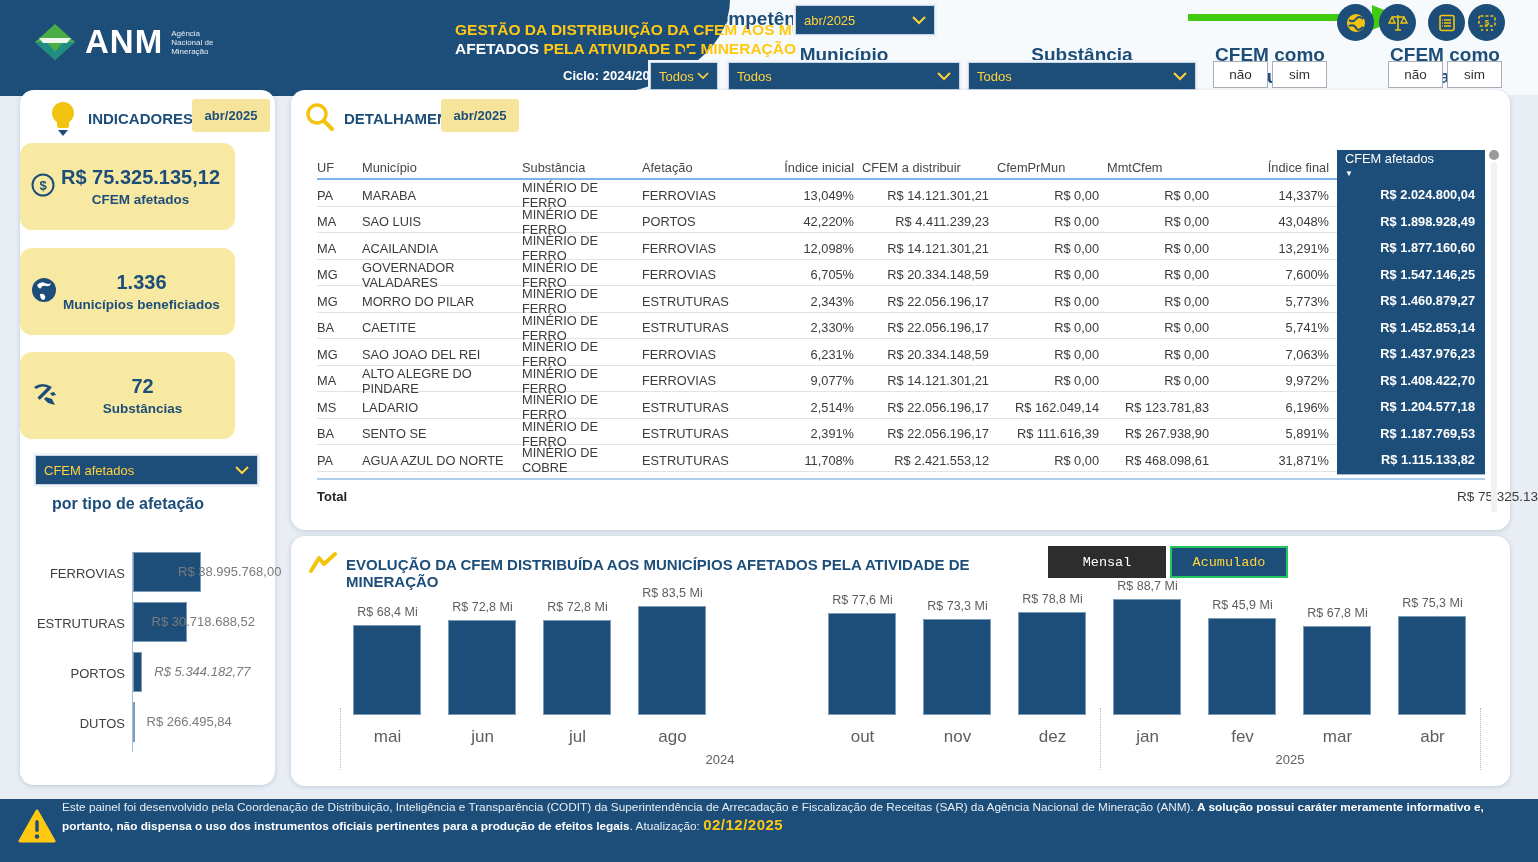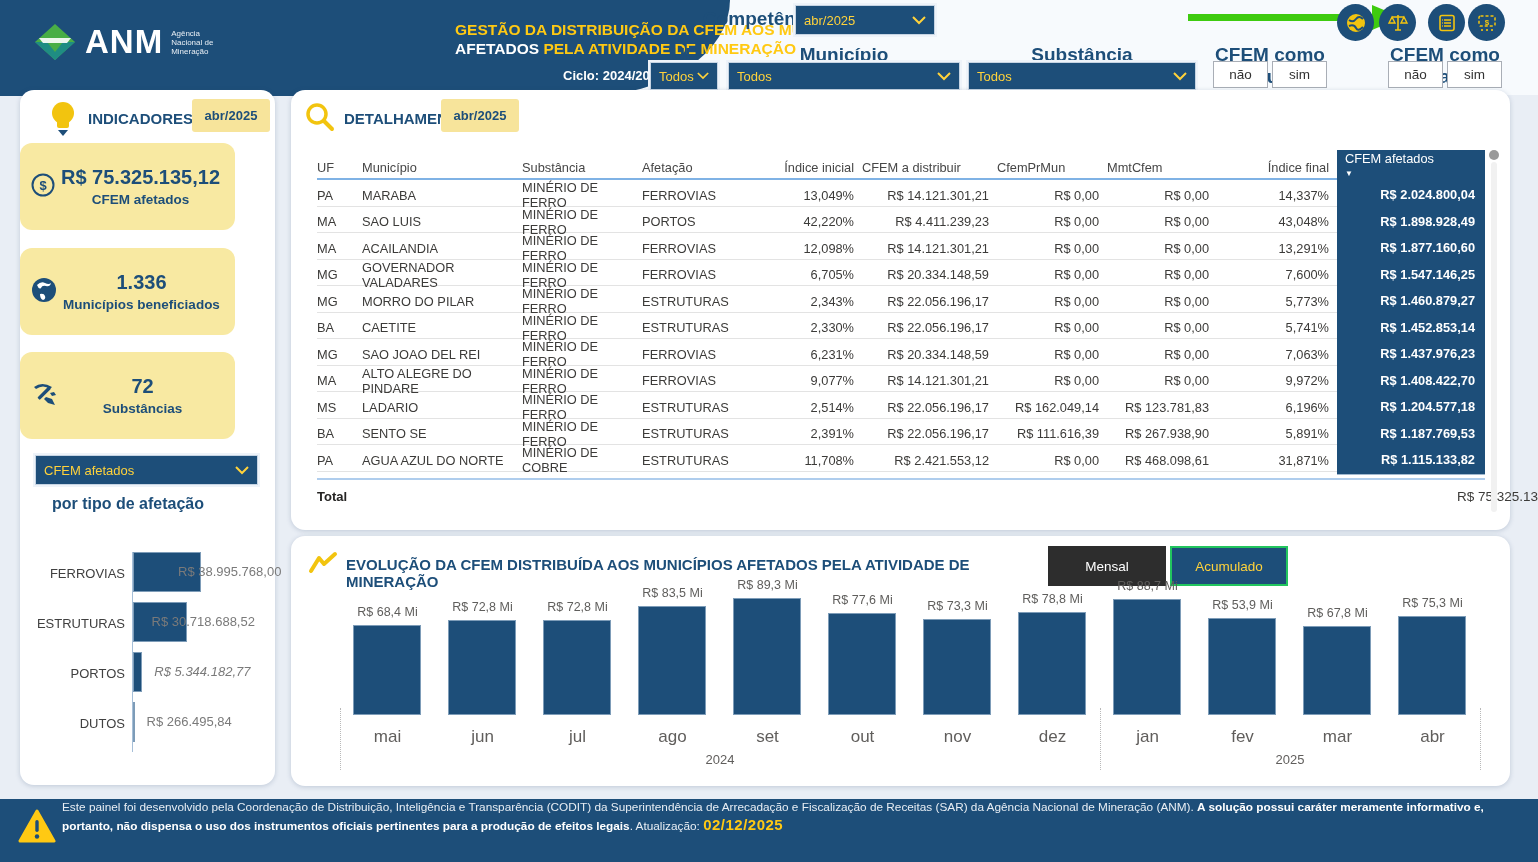--- a/index.html
+++ b/index.html
@@ -50,21 +50,21 @@
   #trowtotal{display:grid;grid-template-columns:45px 1095px 148px;height:36px;align-items:center;
       border-top:2px solid #AFCDED;margin-top:6px;}
   
   #evo-chart{position:absolute;left:340px;top:580px;width:1140px;height:200px;}
   .slot{position:absolute;width:95px;height:200px;}
   .slot .bar{position:absolute;left:13px;width:68px;background:#1D4E79;border:1px solid #7d9cb8;}
   .slot .vlab{position:absolute;width:95px;text-align:center;font-size:12.5px;color:#5f5e5c;white-space:nowrap;}
   .slot .mlab{position:absolute;top:147px;width:95px;text-align:center;font-size:17px;color:#605E5C;}
   .ylab{position:absolute;top:172px;font-size:13px;color:#605E5C;transform:translateX(-50%);}
   .vsep{position:absolute;top:128px;height:62px;border-left:1px dotted #b9b9b9;}
-  .modebtn{position:absolute;top:546px;width:118px;height:40px;display:flex;align-items:center;justify-content:center;font-size:13.5px;}
+  .modebtn{position:absolute;top:546px;width:118px;height:32px;display:flex;align-items:center;justify-content:center;font-size:13.5px;font-family:Liberation Mono, monospace;}
   
   #footer{position:absolute;left:0;top:799px;width:1538px;height:63px;background:#1D4E79;}
   #footer .txt{position:absolute;left:62px;top:0;width:1462px;font-size:11.8px;line-height:17px;color:#E8EEF4;}
   #footer b{color:#fff;}
   #upd-date{color:#FFC913;font-weight:bold;font-size:15px;letter-spacing:.5px;}
 </style>
 </head>
 <body>
 
 <div id="stage">
@@ -442,25 +442,20 @@
       <div class="slot" style="left: 190px;">
         <div class="bar" style="height: 95.3819px; top: 39.6181px; background: rgb(29, 78, 121);"></div>
         <div class="vlab" style="top: 19.6181px;">R$ 72,8 Mi</div>
         <div class="mlab">jul</div>
       </div>
       <div class="slot" style="left: 285px;">
         <div class="bar" style="height: 109.401px; top: 25.5991px; background: rgb(29, 78, 121);"></div>
         <div class="vlab" style="top: 5.5991px;">R$ 83,5 Mi</div>
         <div class="mlab">ago</div>
       </div>
-      <div class="slot" style="left: 380px;">
-        <div class="bar" style="height: 117px; top: 18px; background: rgb(29, 78, 121);"></div>
-        <div class="vlab" style="top: -2px;">R$ 89,3 Mi</div>
-        <div class="mlab">set</div>
-      </div>
       <div class="slot" style="left: 475px;">
         <div class="bar" style="height: 101.671px; top: 33.3292px; background: rgb(29, 78, 121);"></div>
         <div class="vlab" style="top: 13.3292px;">R$ 77,6 Mi</div>
         <div class="mlab">out</div>
       </div>
       <div class="slot" style="left: 570px;">
         <div class="bar" style="height: 96.037px; top: 38.963px; background: rgb(29, 78, 121);"></div>
         <div class="vlab" style="top: 18.963px;">R$ 73,3 Mi</div>
         <div class="mlab">nov</div>
       </div>
@@ -469,21 +464,21 @@
         <div class="vlab" style="top: 11.757px;">R$ 78,8 Mi</div>
         <div class="mlab">dez</div>
       </div>
       <div class="slot" style="left: 760px;">
         <div class="bar" style="height: 116.214px; top: 18.7861px; background: rgb(29, 78, 121);"></div>
         <div class="vlab" style="top: -1.21389px;">R$ 88,7 Mi</div>
         <div class="mlab">jan</div>
       </div>
       <div class="slot" style="left: 855px;">
         <div class="bar" style="height: 97.4782px; top: 37.5218px; background: rgb(29, 78, 121);"></div>
-        <div class="vlab" style="top: 17.5218px;">R$ 53,9 Mi</div>
+        <div class="vlab" style="top: 17.5218px;">R$ 45,9 Mi</div>
         <div class="mlab">fev</div>
       </div>
       <div class="slot" style="left: 950px;">
         <div class="bar" style="height: 88.8309px; top: 46.1691px; background: rgb(29, 78, 121);"></div>
         <div class="vlab" style="top: 26.1691px;">R$ 67,8 Mi</div>
         <div class="mlab">mar</div>
       </div>
       <div class="slot" style="left: 1045px;">
         <div class="bar" style="height: 98.6573px; top: 36.3427px; background: rgb(29, 78, 121);"></div>
         <div class="vlab" style="top: 16.3427px;">R$ 75,3 Mi</div>

